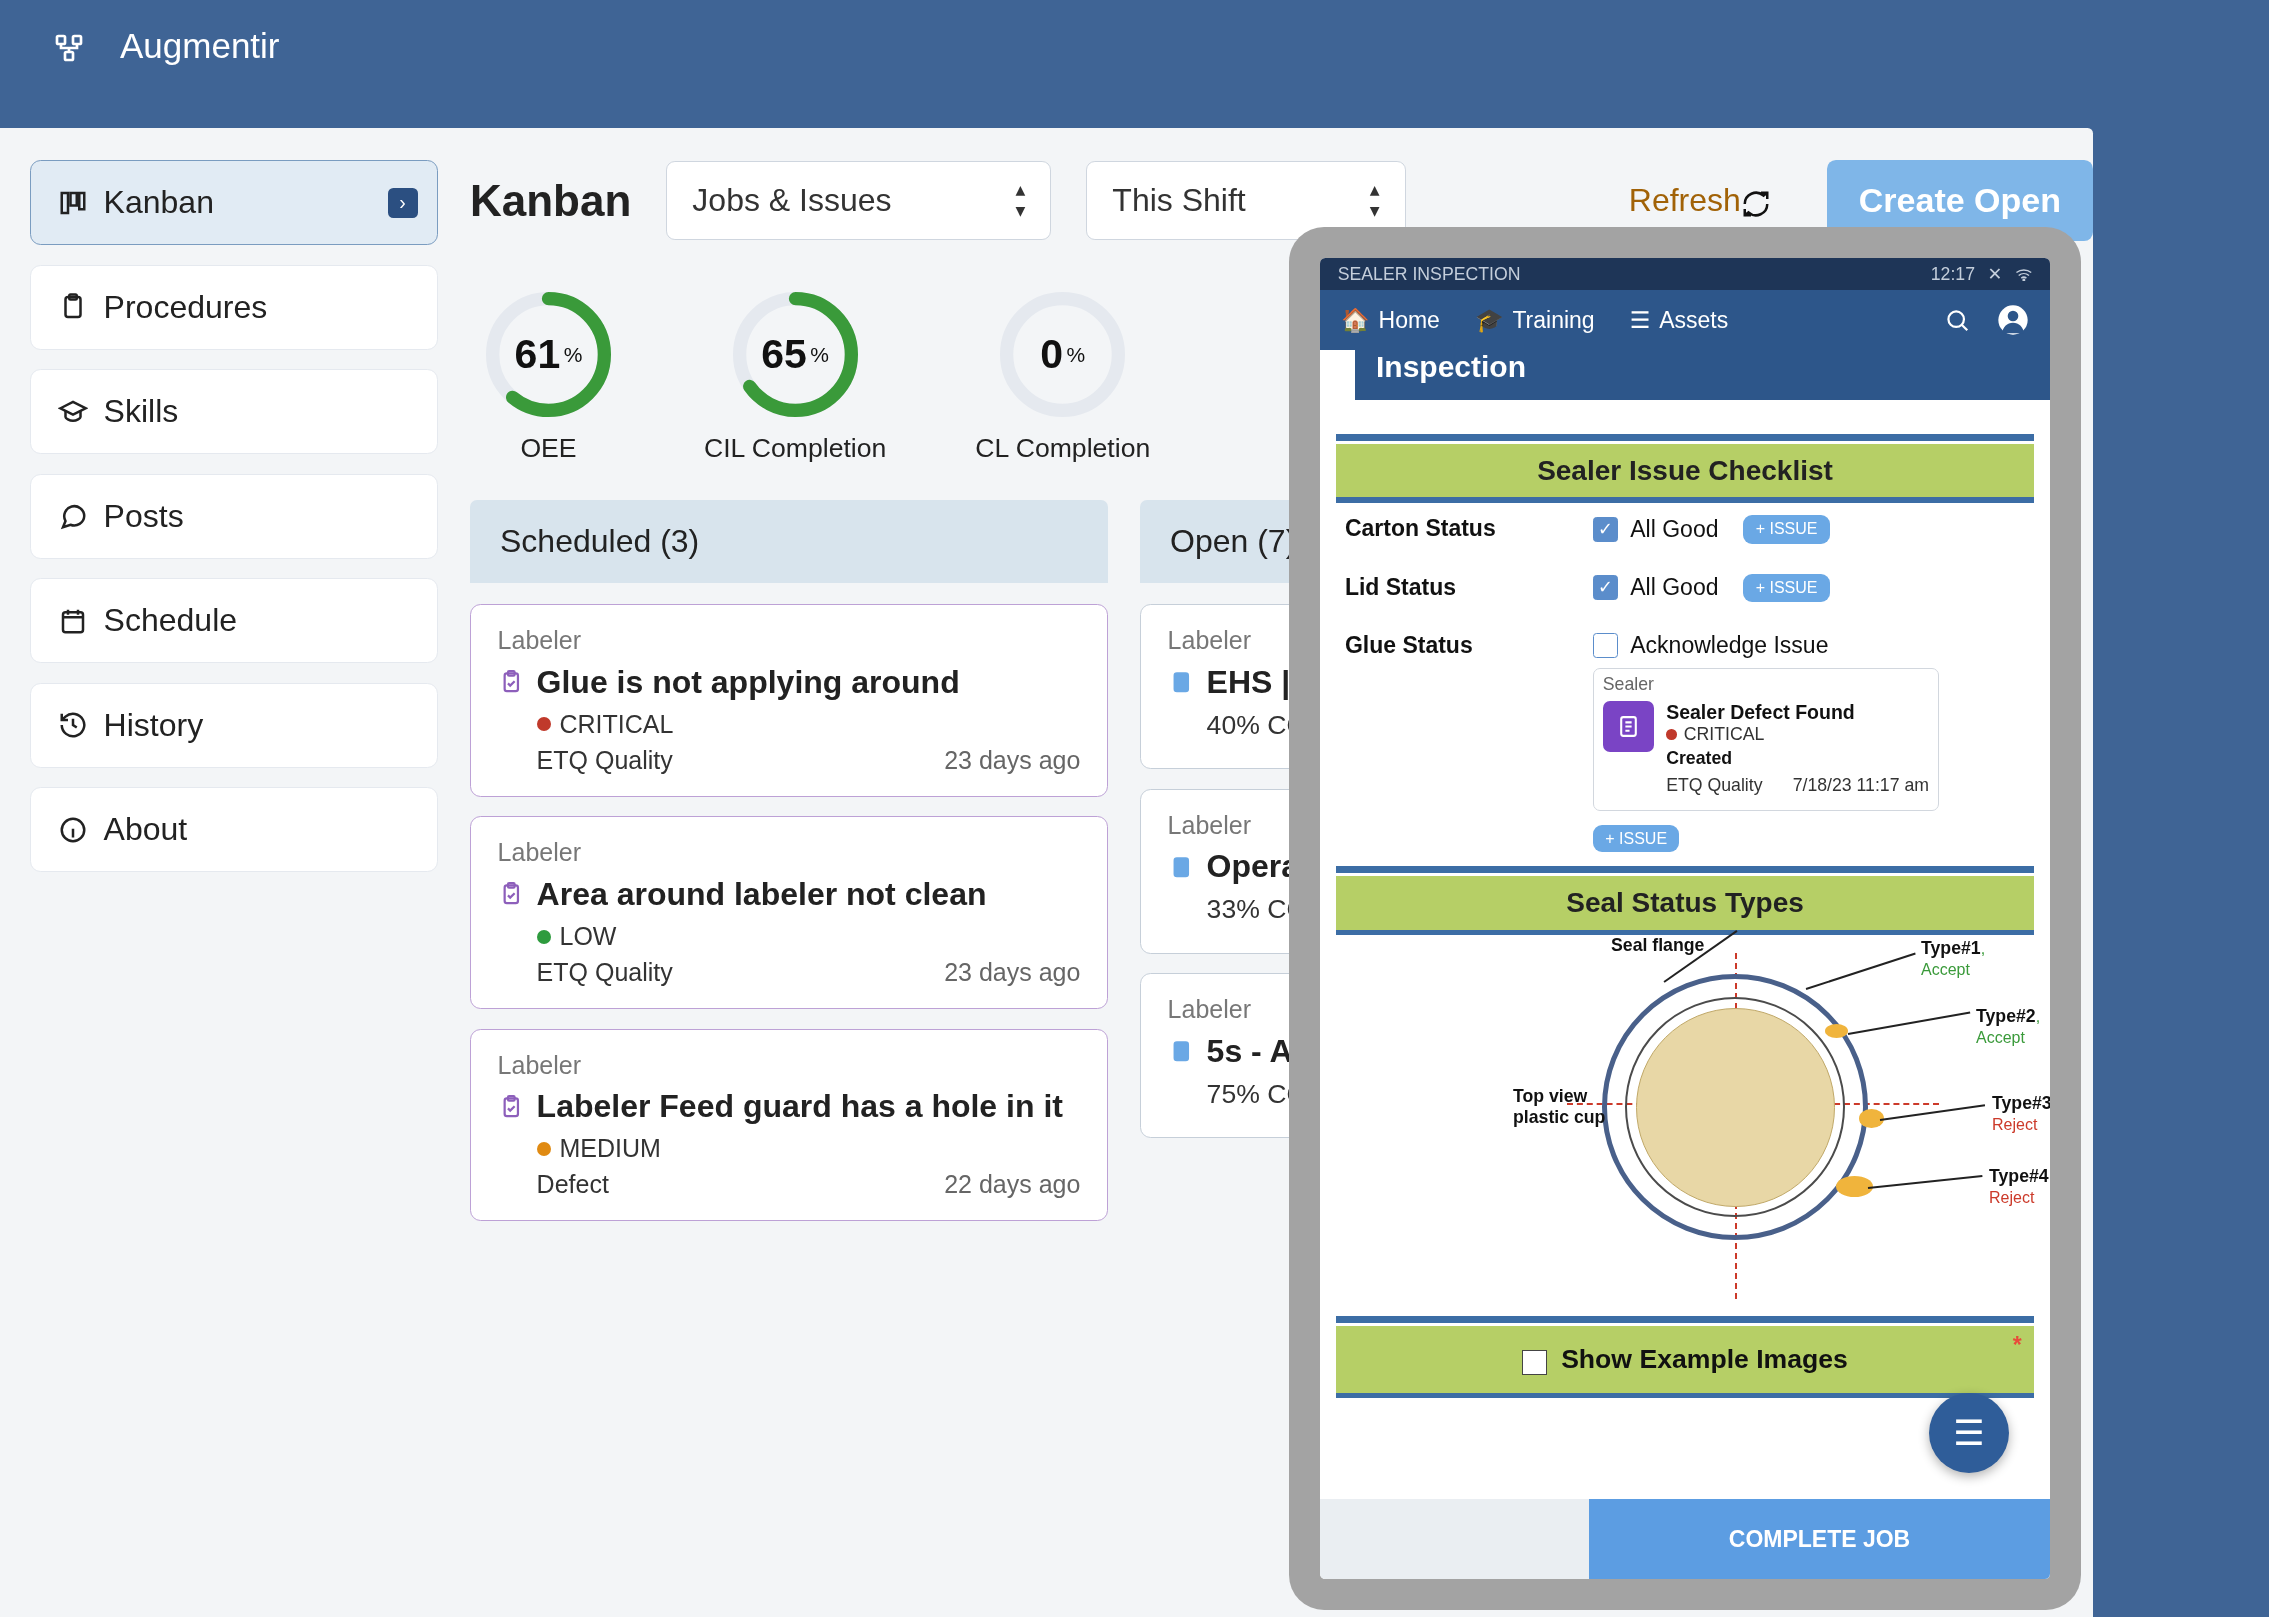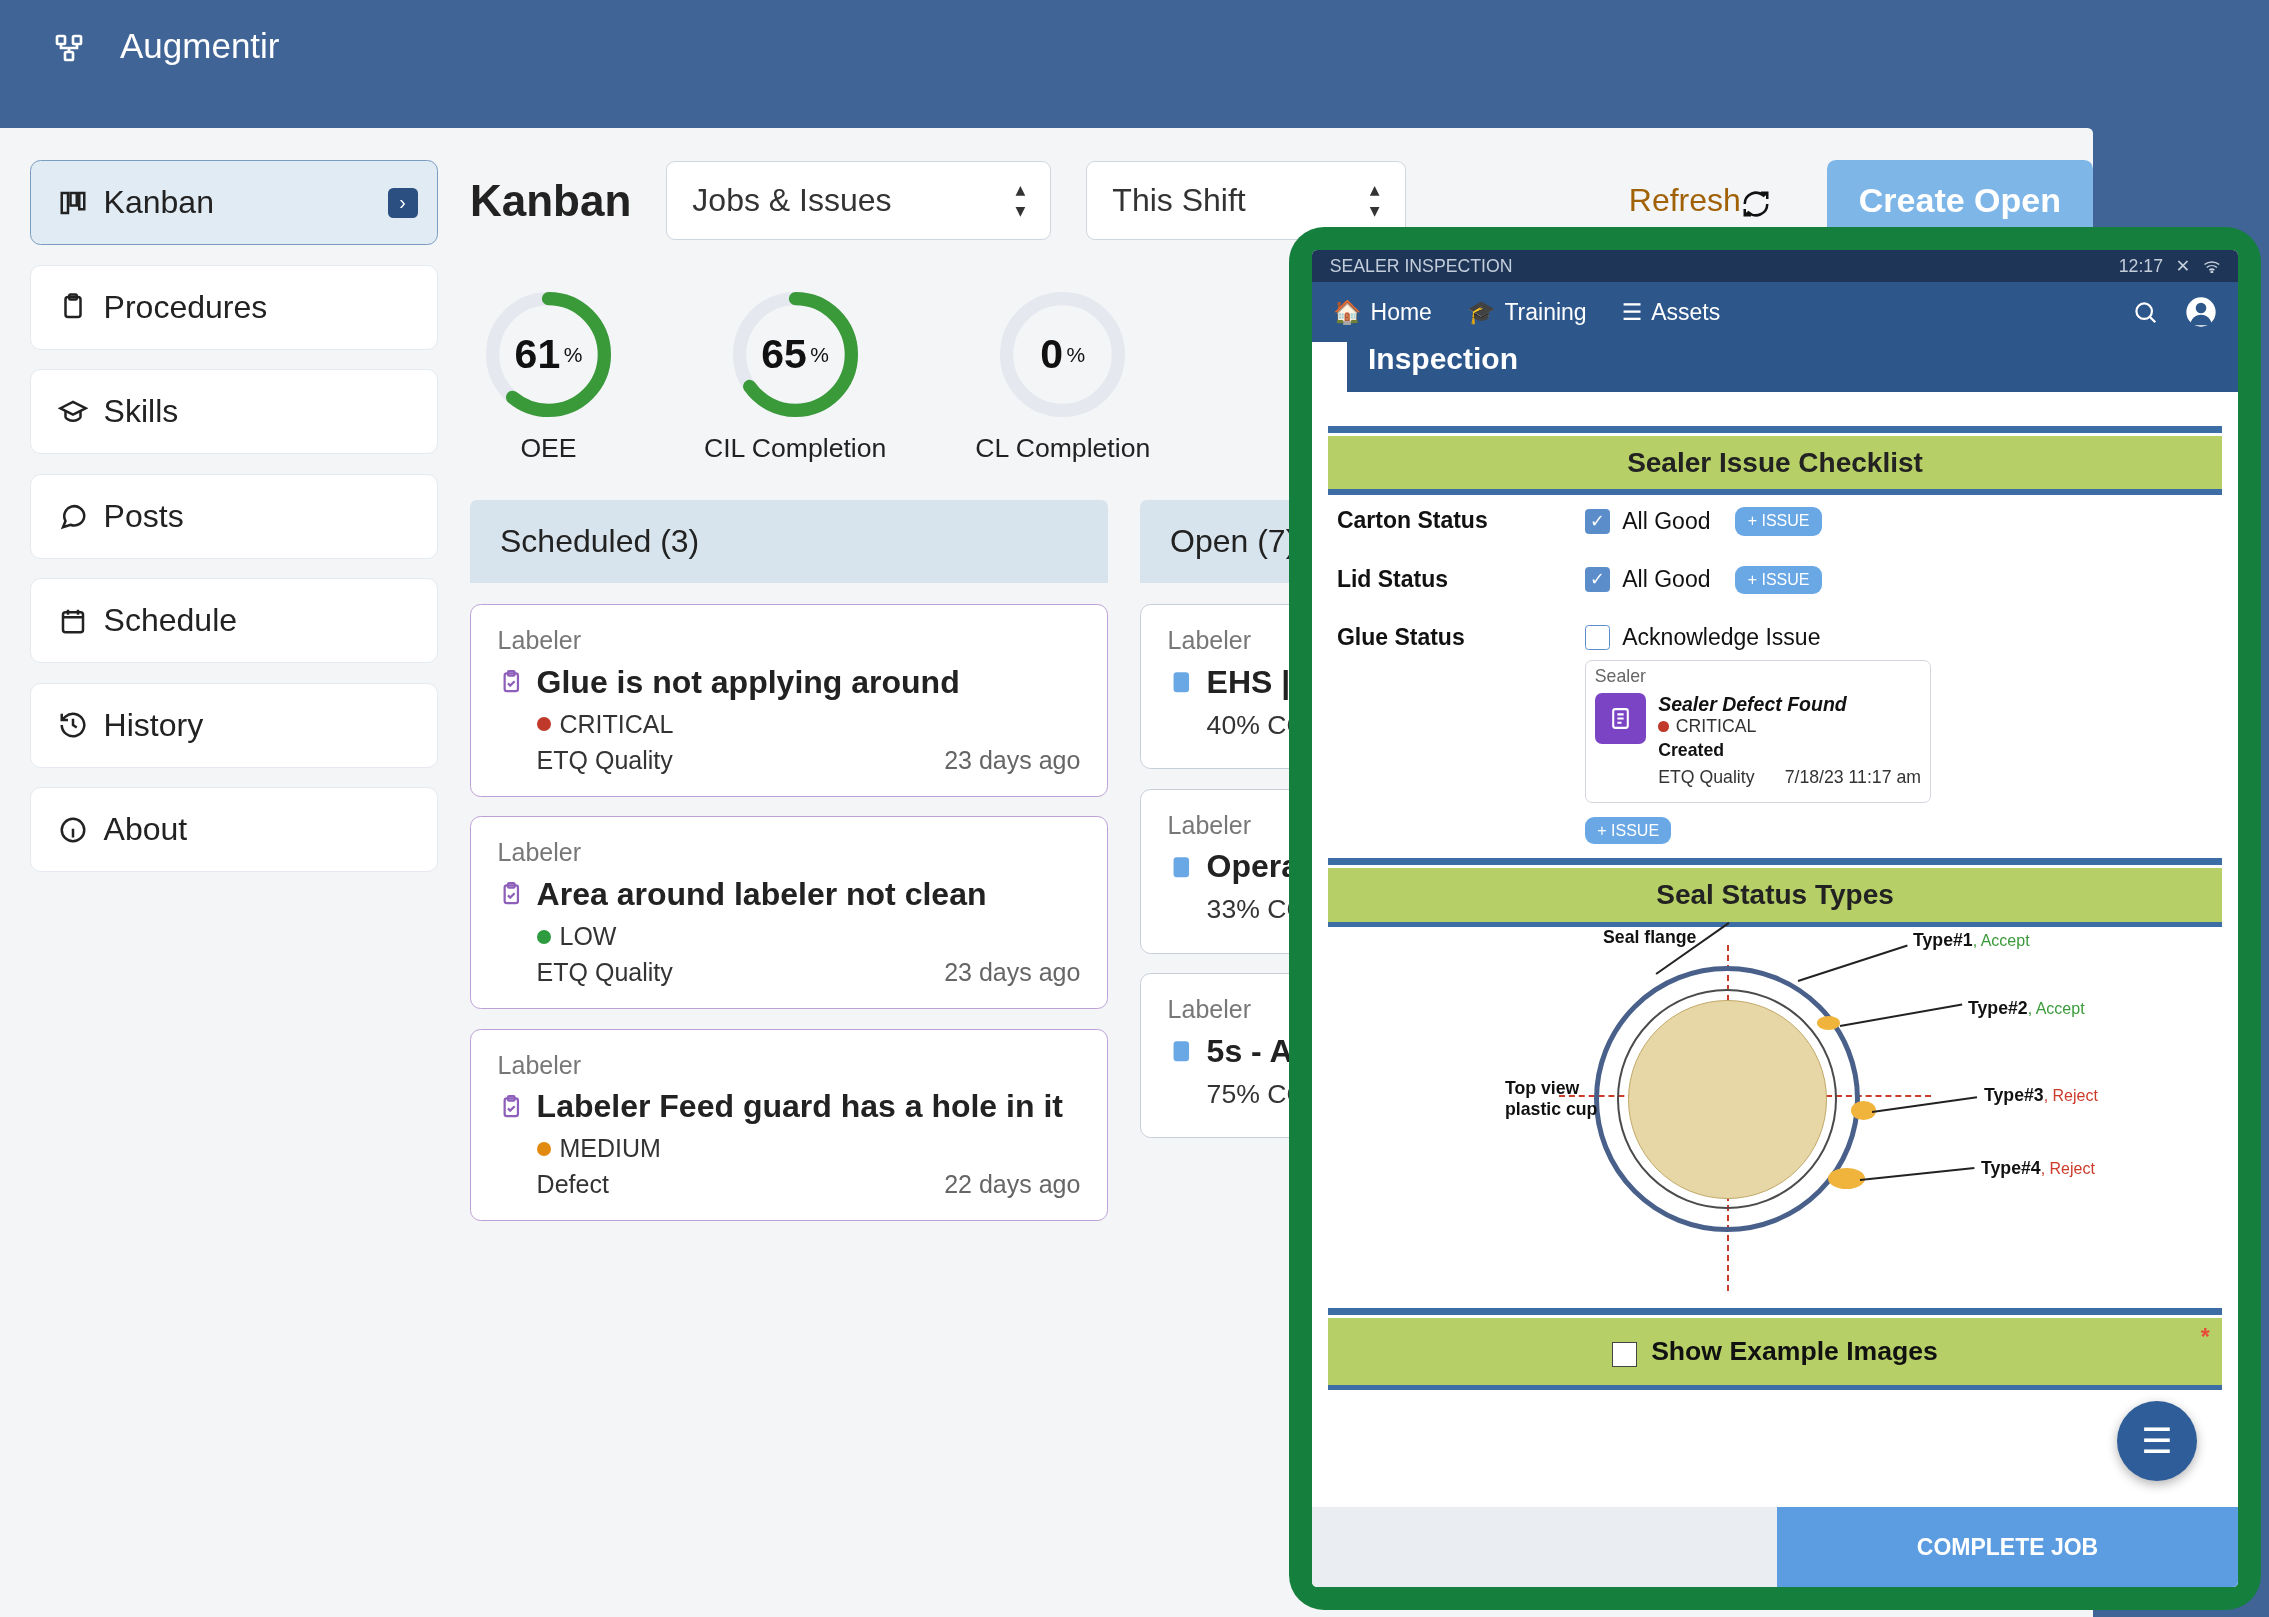--- a/index.html
+++ b/index.html
@@ -51,21 +51,21 @@
 .card .priority { display: flex; align-items: center; gap: 8.9px; font-size: 25px; color: #333; margin-left: 39px; margin-bottom: 7px; }
 .priority .dot { width: 14px; height: 14px; border-radius: 50%; }
 .dot.crit { background: #c0392b; }
 .dot.low { background: #2e9b3e; }
 .dot.med { background: #e08a12; }
 .card .foot { display: flex; justify-content: space-between; font-size: 25px; color: #333; margin-left: 39px; }
 .card .foot .age { color: #666; }
 .card2 .completion { font-size: 26.6px; color: #333; margin-left: 39px; margin-top: 7px; }
 
 
-.tablet { position: absolute; left: 1289px; top: 227px; width: 972px; height: 1383px; background: #15803d; border-radius: 35px; padding: 23px; }
+.tablet { position: absolute; left: 1289px; top: 227px; width: 792px; height: 1383px; background: #a3a3a3; border-radius: 35px; padding: 31px; }
 .tablet-screen { background: #fff; width: 100%; height: 100%; border-radius: 5.3px; overflow: hidden; position: relative; display: flex; flex-direction: column; }
 .t-status { background: #1e3557; color: #c4cedb; height: 32px; display: flex; align-items: center; justify-content: space-between; padding: 0 17.7px; font-size: 17.7px; }
 .t-navbar { background: #2d568a; color: #fff; padding: 14px 21px; display: flex; align-items: center; gap: 35px; font-size: 23px; }
 .t-navbar .right { margin-left: auto; display: flex; align-items: center; gap: 26.6px; }
 .t-subhead { background: #2d568a; color: #fff; padding: 0 21px 16px 21px; font-size: 30px; font-weight: 600; margin-left: 35px; }
 .t-body { flex: 1; overflow-y: auto; padding: 16px; }
 .t-rule-blue { height: 7px; background: #3c6da5; margin-bottom: 3.5px; }
 .t-section-head { background: #b6cf66; color: #222; font-size: 28px; font-weight: 700; text-align: center; padding: 10.6px; }
 .t-rule-blue2 { height: 5.3px; background: #3c6da5; }
 .t-table { padding: 12.4px 8.9px 16px 8.9px; display: grid; grid-template-columns: 248px 1fr; row-gap: 30px; align-items: start; font-size: 23px; color: #111; }
@@ -444,21 +444,21 @@
           <div class="defect-card">
             <div class="hdr">Sealer</div>
             <div class="body">
               <div class="doc-icon">
                   <svg width="25" height="25" viewBox="0 0 24 24" fill="none" stroke="#fff" stroke-width="2">
                     <rect x="5" y="3" width="14" height="18" rx="2"></rect>
                     <path d="M9 8h6M9 12h6M9 16h4"></path>
                   </svg>
                 </div>
               <div class="info">
-                <div style="font-weight:700;font-style:italic;">Sealer Defect Found</div>
+                <div style="font-weight:700;">Sealer Defect Found</div>
                 <div class="crit">
                     <span class="dot crit" style="width:10.6px;height:10.6px;border-radius:50%;display:inline-block;"></span>
                     <span>CRITICAL</span>
                   </div>
                 <div style="font-weight:700;font-size:17.7px;margin-top:3.5px;">Created</div>
                 <div class="row2">
                     <span>ETQ Quality</span>
                     <span>7/18/23 11:17 am</span>
                   </div>
               </div>

